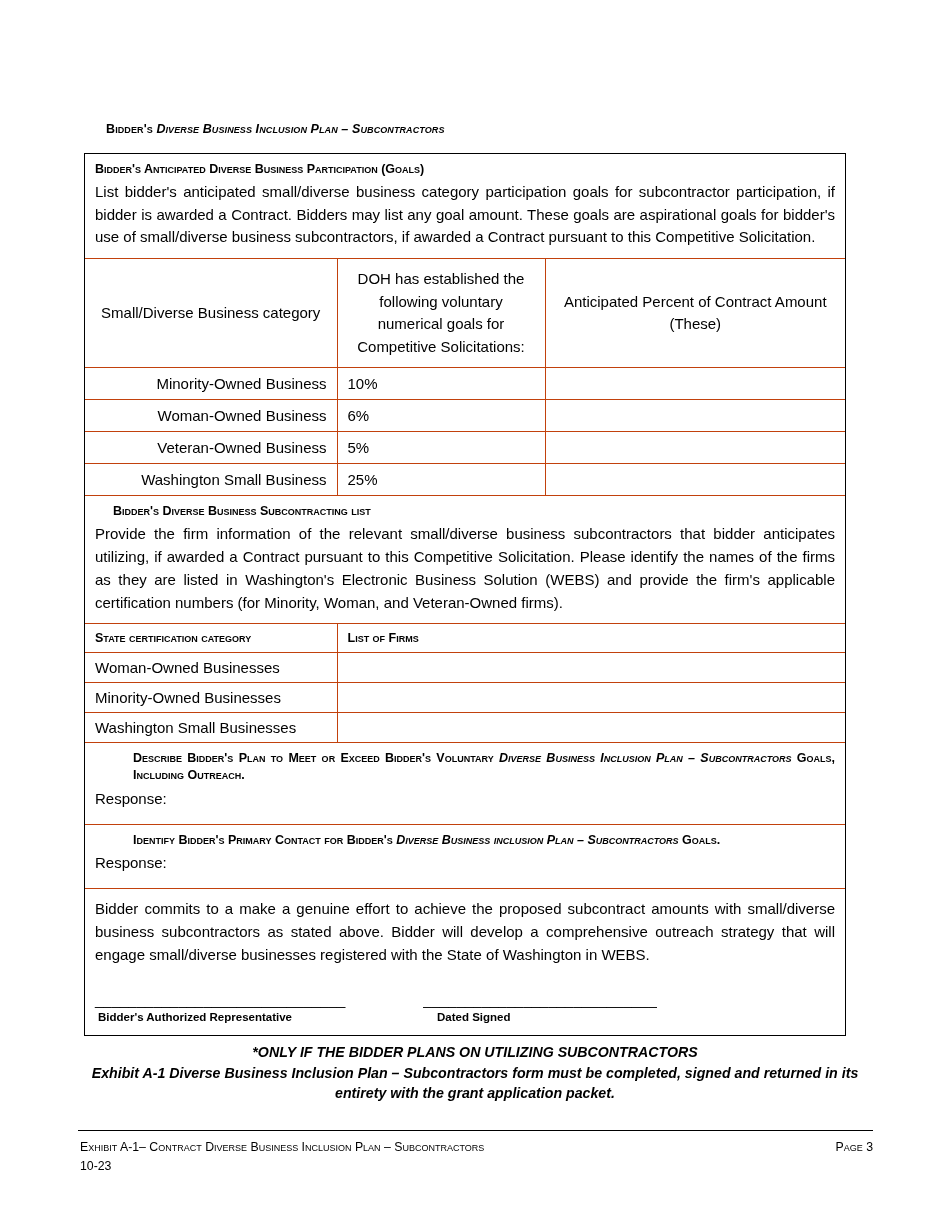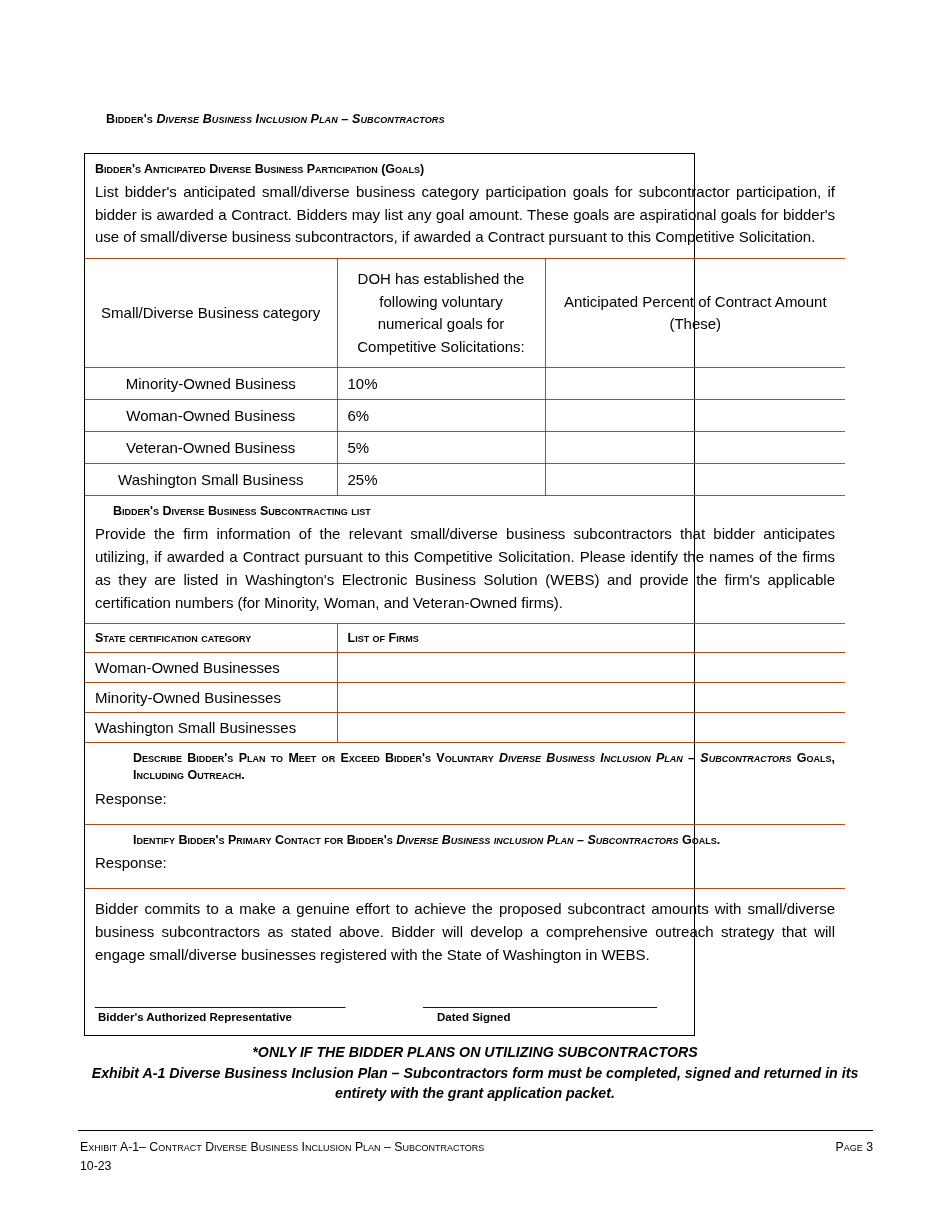--- a/index.html
+++ b/index.html
@@ -21,38 +21,38 @@
     left: 0; top: 0;
     width: 950px;
     height: 1230px;
     overflow: hidden;
   }
 
   
   .doc-heading {
     position: absolute;
     left: 84px;
-    top: 112px;
+    top: 122px;
     font-size: 12.5px;
     font-weight: bold;
     font-variant: small-caps;
     letter-spacing: 0.1px;
     white-space: nowrap;
     padding-left: 22px;
   }
   .doc-heading .it {
     font-style: italic;
   }
 
   
   .form-table {
     position: absolute;
     left: 84px;
     top: 153px;
-    width: 611px;
+    width: 762px;
     border: 1.6px solid #000;
     border-collapse: collapse;
     box-sizing: border-box;
   }
   .form-table table {
     border-collapse: collapse;
     width: 100%;
     table-layout: fixed;
   }
   .form-table td {
@@ -100,21 +100,21 @@
     line-height: 1.5;
     padding: 9px 8px;
     vertical-align: middle;
   }
   .goals-head .c1 { text-align: center; }
   .goals-row td {
     font-size: 15px;
     padding: 7px 10px;
     height: 15px;
   }
-  .goals-row .cat { text-align: center; }
+  .goals-row .cat { text-align: right; }
   .goals-row .pct { text-align: left; }
   .goals-row .fill { }
 
   
   .firms-head td {
     font-size: 12.5px;
     font-weight: bold;
     font-variant: small-caps;
     padding: 7px 10px;
   }

